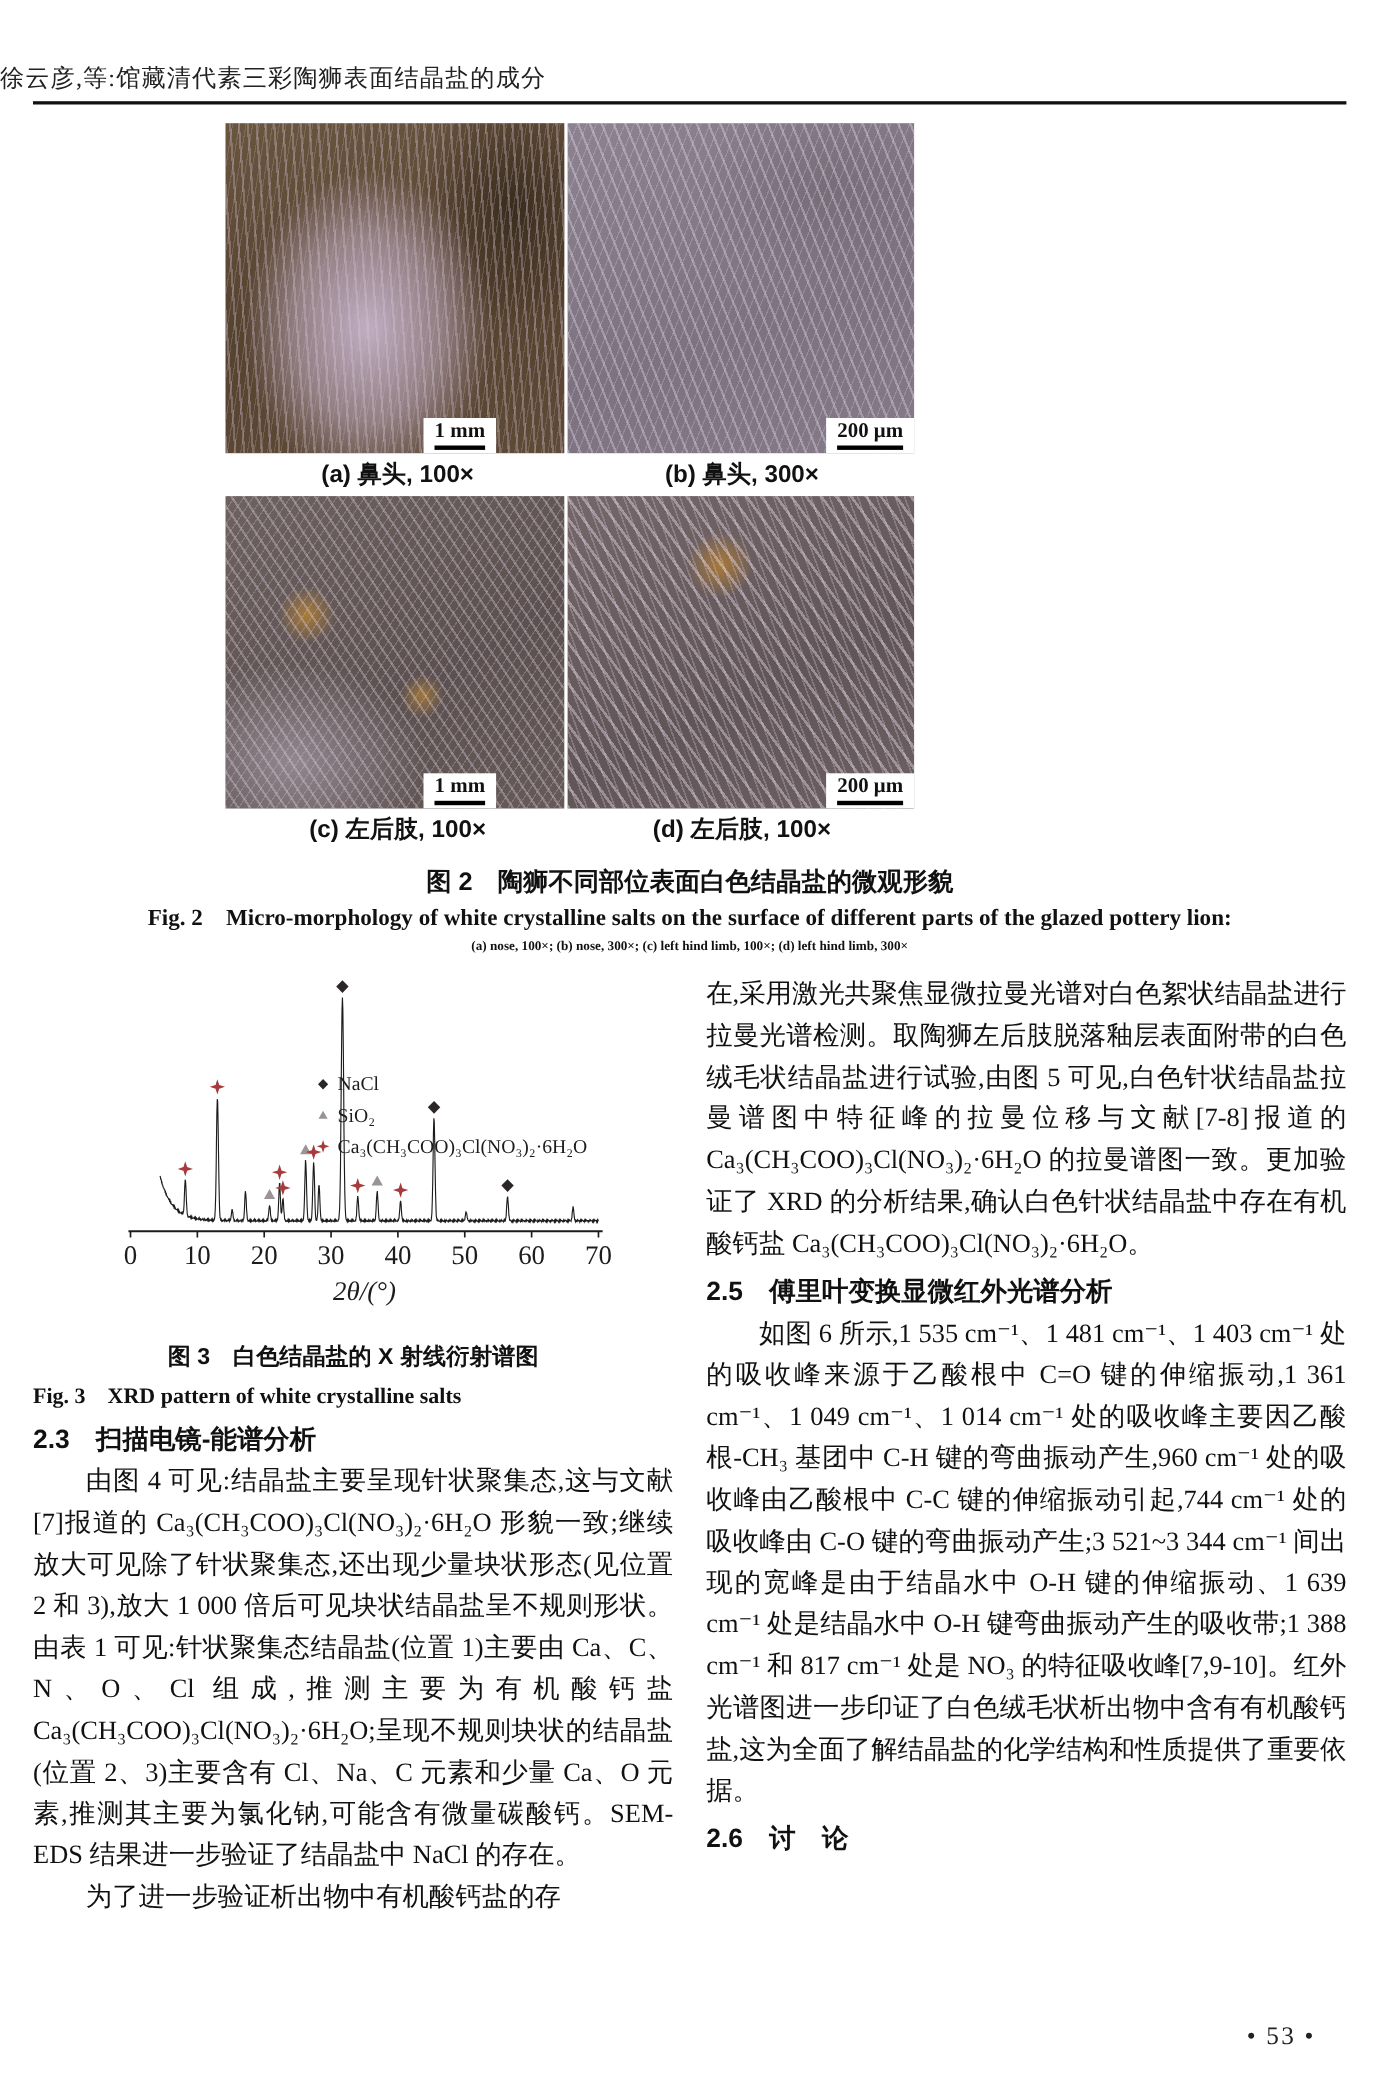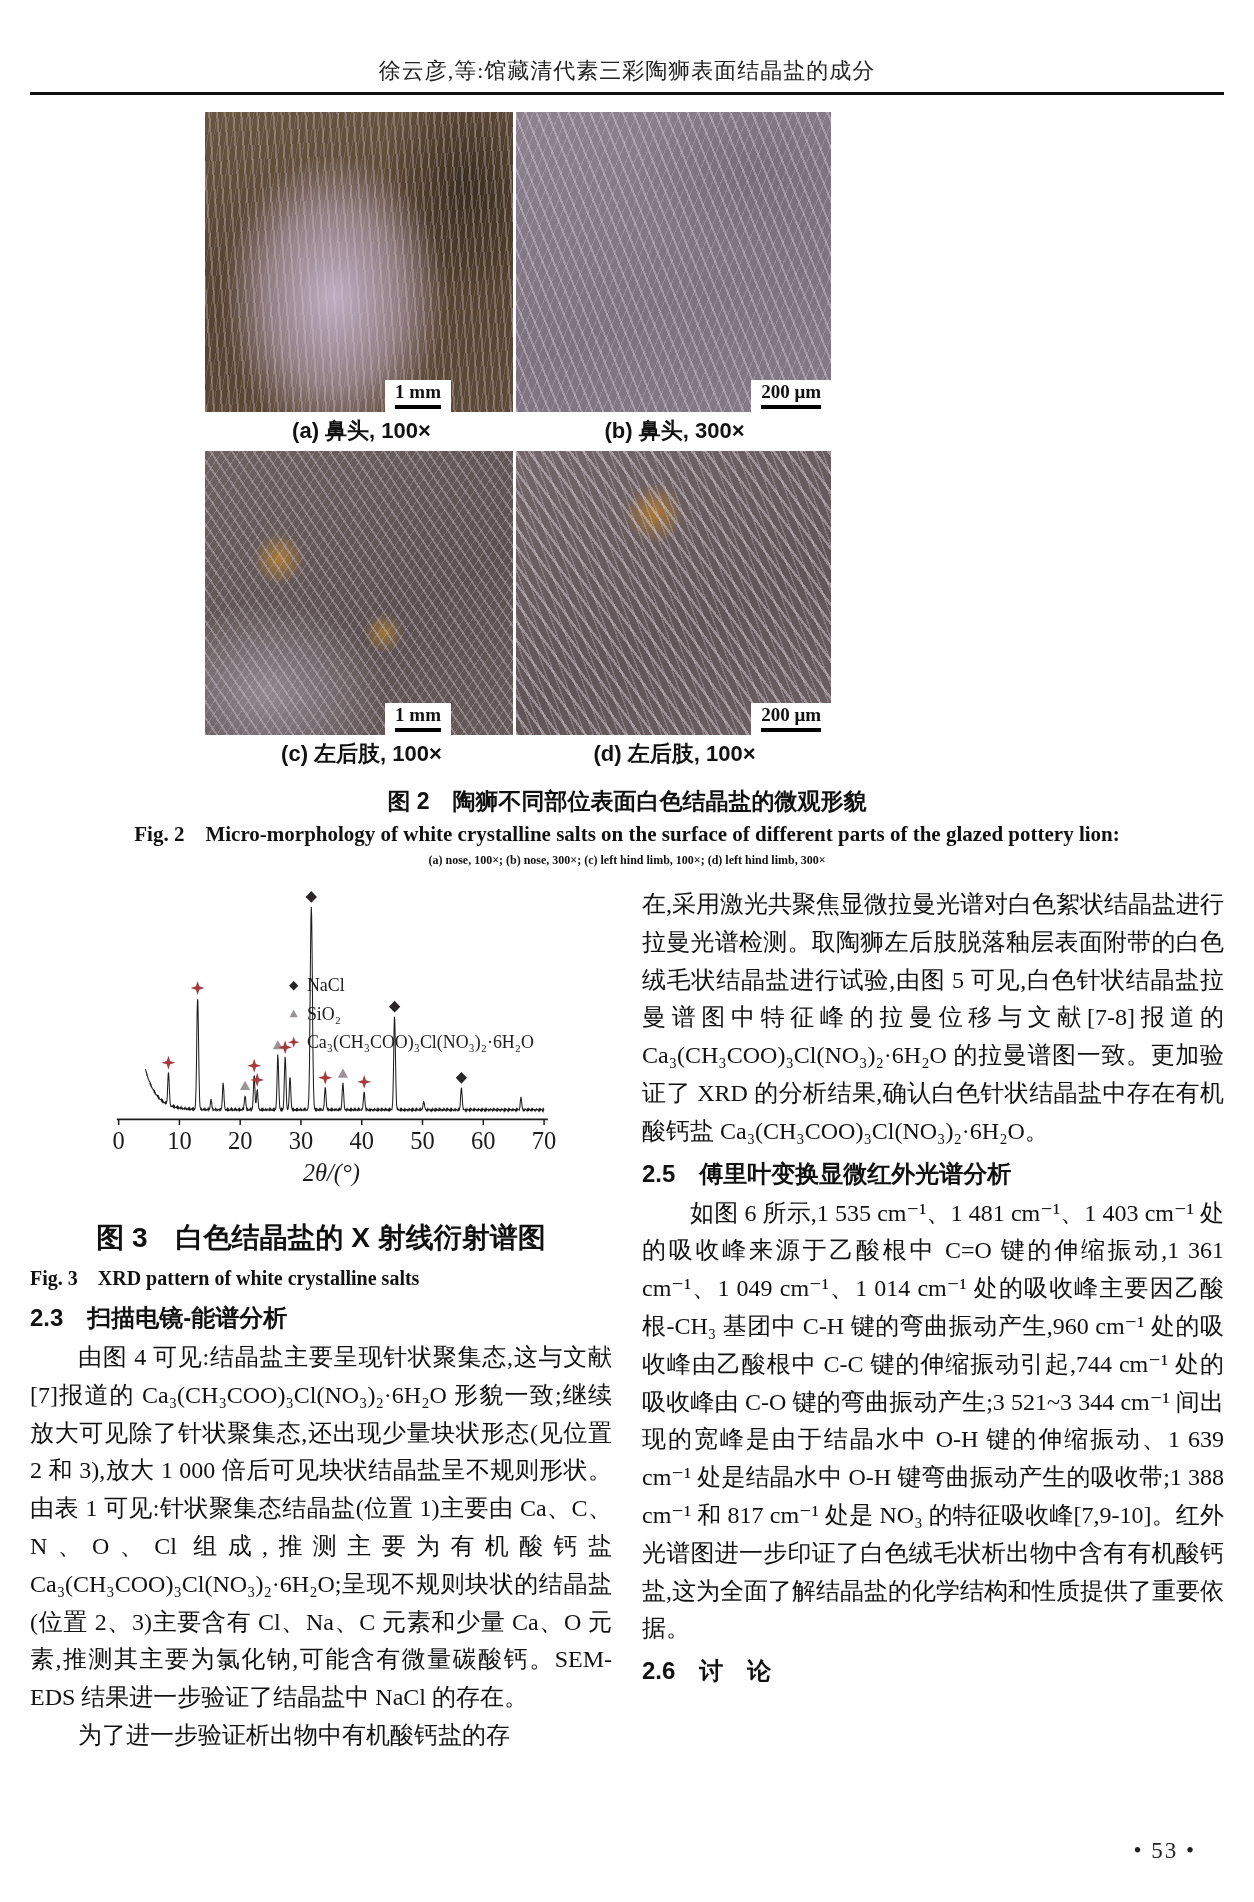--- a/index.html
+++ b/index.html
@@ -1,18 +1,18 @@
 <!DOCTYPE html>
 <html><head>
 <meta charset="utf-8">
 <style>
   html,body{margin:0;padding:0;background:#e8e8e8;}
   .page{position:relative;width:1254px;height:1902px;background:#ffffff;margin:0 auto;overflow:hidden;
         font-family:"Liberation Serif","DejaVu Serif",serif;color:#111;}
-  .running-header{position:absolute;top:56px;left:0;width:100%;text-align:center;
+  .running-header{position:absolute;top:56px;left:0;width:100%;text-align:left;
         font-size:22px;letter-spacing:1px;color:#222;}
   .header-rule{position:absolute;top:92px;left:30px;width:1194px;height:3px;background:#111;}
 
   
   .fig2-grid{position:absolute;left:205px;top:112px;width:626px;}
   .fig-row{display:flex;gap:3px;}
   .micro{position:relative;overflow:hidden;}
   .m-a{width:308px;height:300px;}
   .m-b{width:315px;height:300px;}
   .m-c{width:308px;height:284px;}
@@ -57,21 +57,21 @@
   .col-left{position:absolute;left:30px;top:880px;width:582px;}
   .col-right{position:absolute;left:642px;top:886px;width:582px;}
   .body-par{font-size:24px;line-height:37.8px;text-align:justify;text-justify:inter-ideograph;margin:0;}
   .indent{text-indent:2em;}
   .sec-heading{font-size:24px;font-weight:bold;margin:7px 0 5px;
         font-family:"Liberation Sans","DejaVu Sans",sans-serif;}
 
   
   .chart-wrap{width:480px;margin:0 auto;text-align:center;}
   #xrd-svg{width:480px;height:313px;display:block;}
-  .fig3-zh{margin-top:26px;text-align:center;font-weight:bold;font-size:28px;
+  .fig3-zh{margin-top:26px;text-align:center;font-weight:bold;font-size:21px;
         font-family:"Liberation Sans","DejaVu Sans",sans-serif;}
   .fig3-en{margin-top:8px;margin-bottom:10px;text-align:left;font-weight:bold;font-size:20px;}
   .tick{font-size:26px;font-family:"Liberation Serif","DejaVu Serif",serif;fill:#1c1c1c;}
   .xlabel{font-size:26px;font-style:italic;font-family:"Liberation Serif","DejaVu Serif",serif;fill:#1c1c1c;}
   .legend-t{font-size:19px;font-family:"Liberation Serif","DejaVu Serif",serif;fill:#1c1c1c;}
 
   .page-number{position:absolute;top:1838px;right:58px;font-size:23px;letter-spacing:2px;color:#222;}
 </style>
 </head>
 <body>

